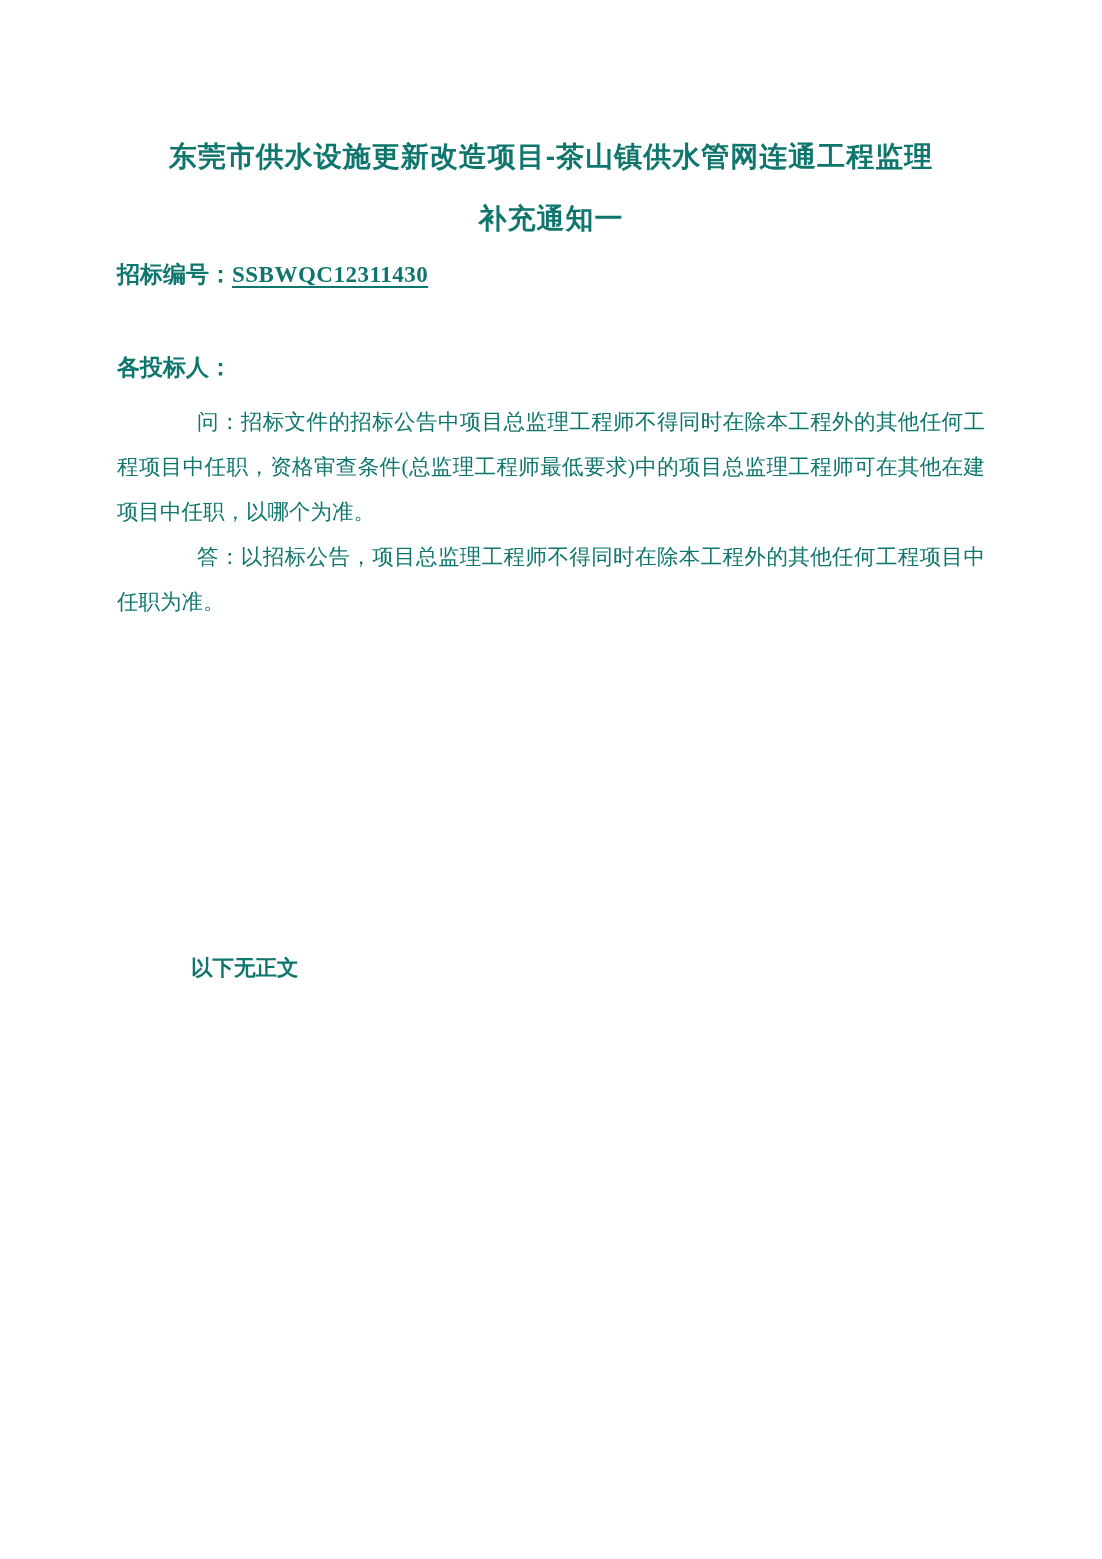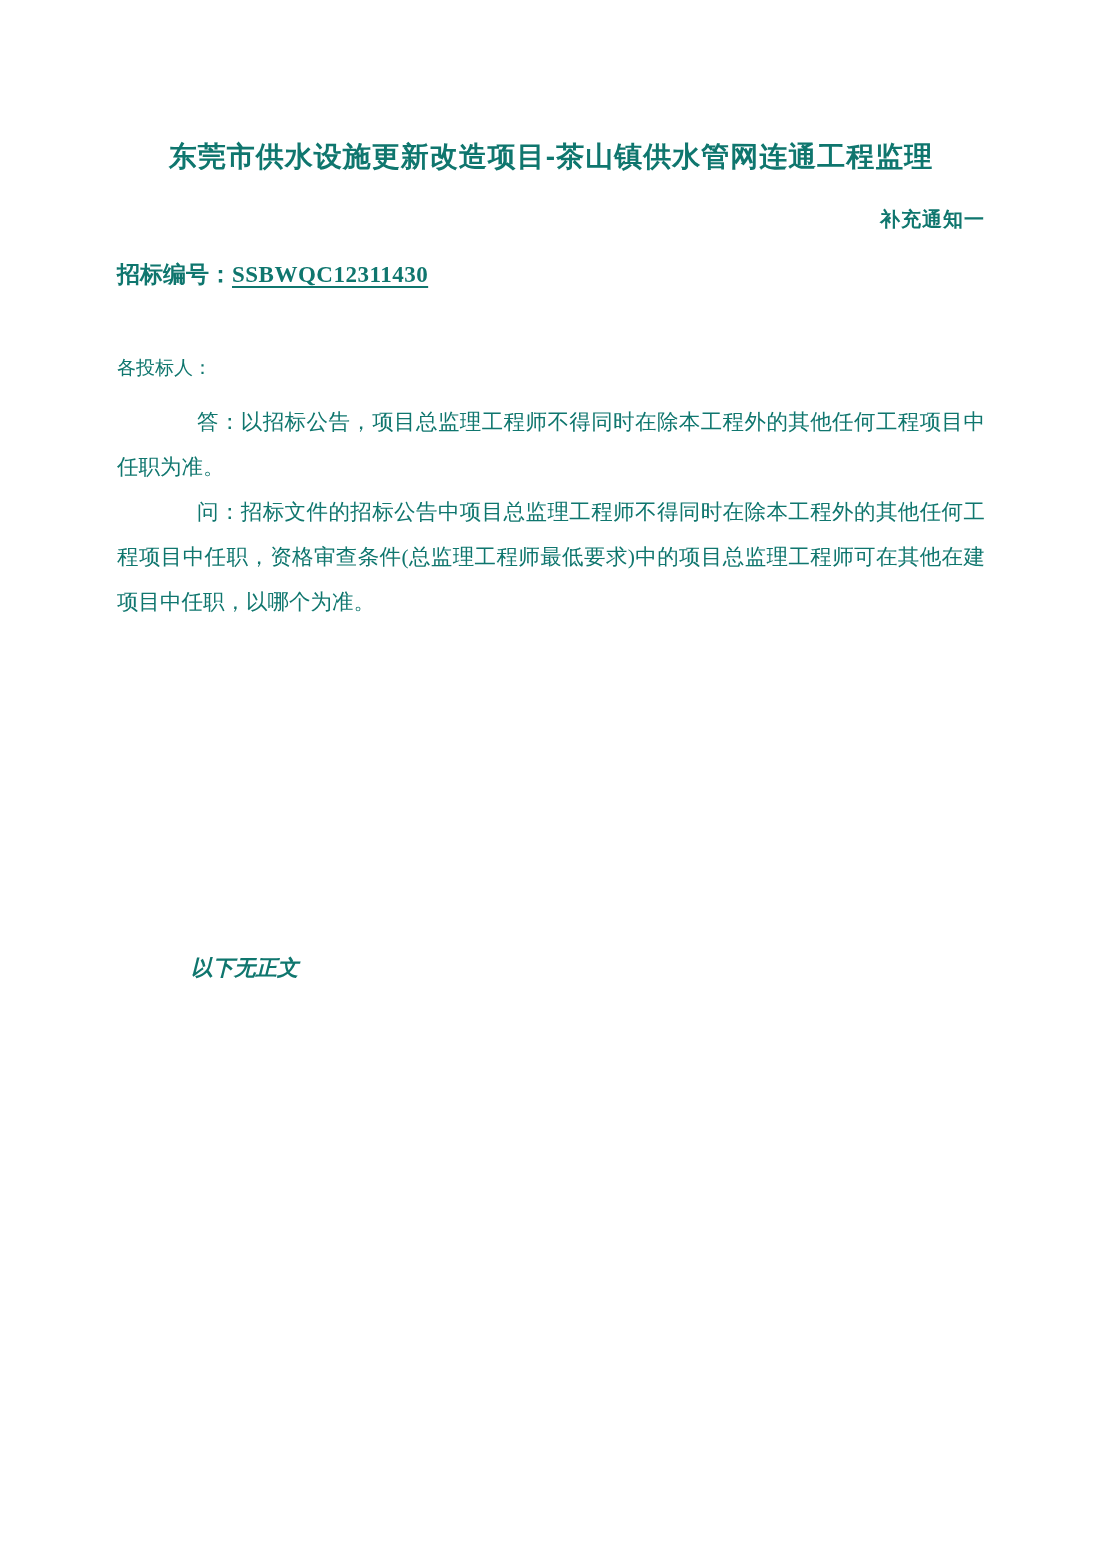--- a/index.html
+++ b/index.html
@@ -23,24 +23,24 @@
     margin-top: 138px;
     text-align: center;
     font-family: "Liberation Sans", "DejaVu Sans", sans-serif;
     font-weight: bold;
     font-size: 28px;
     line-height: 38px;
     letter-spacing: 1px;
   }
   .doc-title-line2 {
     margin-top: 24px;
-    text-align: right;
+    text-align: center;
     font-family: "Liberation Sans", "DejaVu Sans", sans-serif;
     font-weight: bold;
-    font-size: 20px;
+    font-size: 28px;
     line-height: 38px;
     letter-spacing: 1px;
   }
   .tender-no-line {
     margin-top: 20px;
     text-align: left;
     font-size: 23px;
     line-height: 32px;
     font-weight: bold;
     font-family: "Liberation Sans", "DejaVu Sans", sans-serif;
@@ -51,60 +51,59 @@
     text-underline-offset: 4px;
     font-weight: bold;
     letter-spacing: 0.5px;
   }
   .body-text {
     margin-top: 54px;
     font-size: 21.5px;
     line-height: 45px;
   }
   .salutation {
-    font-weight: normal;
+    font-weight: bold;
     font-family: "Liberation Sans", "DejaVu Sans", sans-serif;
-    font-size: 19px;
+    font-size: 23px;
     margin: 0 0 10px 0;
   }
   .body-para {
     margin: 0;
     text-indent: 80px;
     text-align: justify;
     text-justify: inter-character;
   }
   .closing-line {
     margin: 321px 0 0 0;
     text-indent: 74px;
     font-weight: bold;
     font-family: "Liberation Sans", "DejaVu Sans", sans-serif;
     font-size: 21.5px;
     line-height: 45px;
-    font-style: italic;
   }
 </style>
 </head>
 <body>
 
 <div class="page">
 
   <div class="doc-title-line1">东莞市供水设施更新改造项目-茶山镇供水管网连通工程监理</div>
 
   <div class="doc-title-line2">补充通知一</div>
 
   <div class="tender-no-line">
     <span class="tender-no-label">招标编号：</span><span class="tender-no-value">SSBWQC12311430</span>
   </div>
 
   <div class="body-text">
 
     <p class="salutation">各投标人：</p>
 
 
+    <p class="body-para">问：招标文件的招标公告中项目总监理工程师不得同时在除本工程外的其他任何工程项目中任职，资格审查条件(总监理工程师最低要求)中的项目总监理工程师可在其他在建项目中任职，以哪个为准。</p>
+
     <p class="body-para">答：以招标公告，项目总监理工程师不得同时在除本工程外的其他任何工程项目中任职为准。</p>
-
-    <p class="body-para">问：招标文件的招标公告中项目总监理工程师不得同时在除本工程外的其他任何工程项目中任职，资格审查条件(总监理工程师最低要求)中的项目总监理工程师可在其他在建项目中任职，以哪个为准。</p>
 
     <p class="closing-line">以下无正文</p>
 
   </div>
 
 </div>
 
 </body></html>

